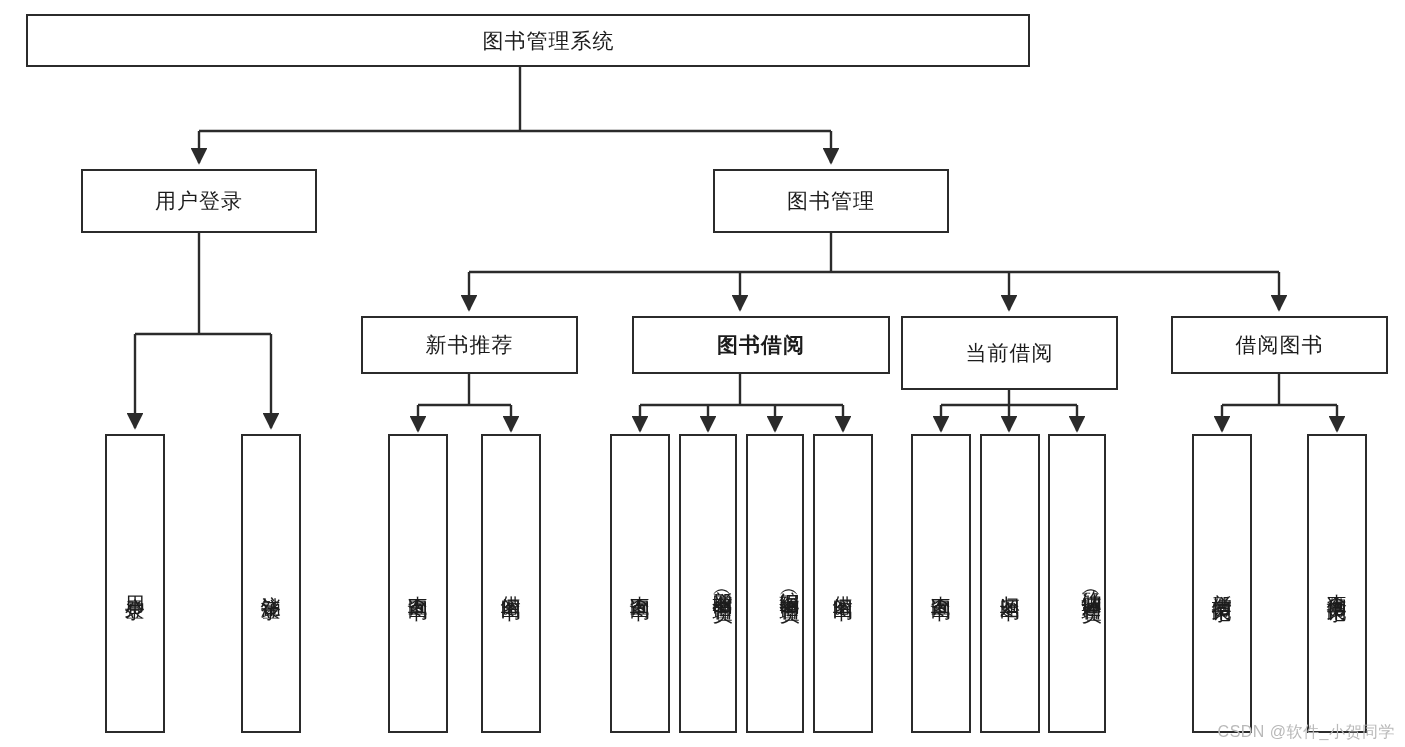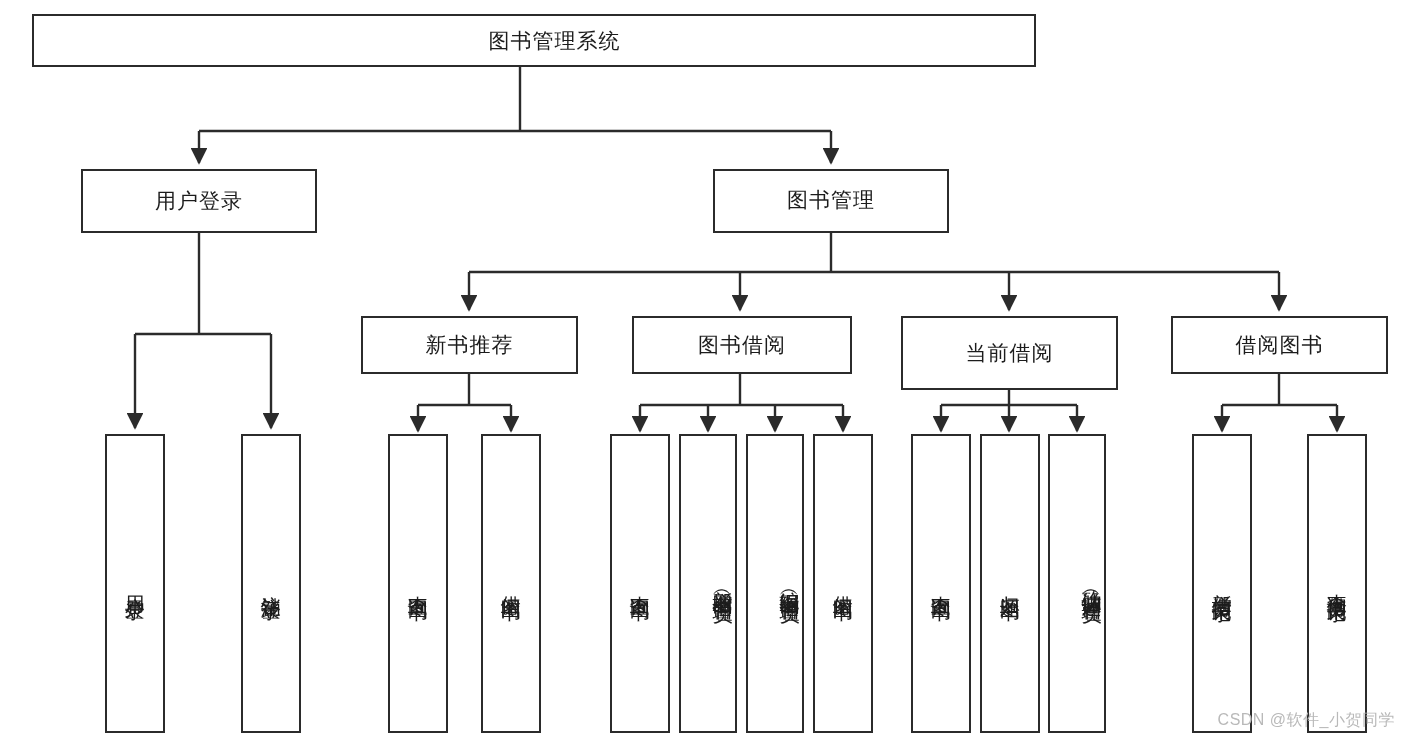--- a/index.html
+++ b/index.html
@@ -54,21 +54,21 @@
     align-items: flex-start;
     justify-content: center;
   }
   .node-label {
     display: block;
     white-space: nowrap;
   }
   .watermark {
     position: absolute;
     right: 10px;
-    bottom: 16px;
+    bottom: 4px;
     font-size: 16px;
     color: #b9b9b9;
     letter-spacing: 0.5px;
     z-index: 5;
     white-space: nowrap;
   }
 </style>
 </head>
 <body>
 
@@ -119,35 +119,35 @@
       <path d="M 1009 405 L 1009 431" marker-end="url(#arrow)"></path>
       <path d="M 1077 405 L 1077 431" marker-end="url(#arrow)"></path>
 
       <path d="M 1279 374 L 1279 405"></path>
       <path d="M 1222 405 L 1337 405"></path>
       <path d="M 1222 405 L 1222 431" marker-end="url(#arrow)"></path>
       <path d="M 1337 405 L 1337 431" marker-end="url(#arrow)"></path>
     </g>
   </svg>
 
-  <div class="node horiz" style="left:32px; top:14px; width:1004px; height:53px;padding-left:41px;">
+  <div class="node horiz" style="left:26px; top:14px; width:1004px; height:53px;padding-left:41px;">
     <span class="node-label">图书管理系统</span>
   </div>
 
   <div class="node horiz" style="left:81px; top:169px; width:236px; height:64px;">
     <span class="node-label">用户登录</span>
   </div>
-  <div class="node horiz" style="left:713px; top:169px; width:236px; height:64px;font-family:Liberation Serif, serif;">
+  <div class="node horiz" style="left:713px; top:169px; width:236px; height:64px;">
     <span class="node-label">图书管理</span>
   </div>
 
   <div class="node horiz" style="left:361px; top:316px; width:217px; height:58px;justify-content:center;">
     <span class="node-label">新书推荐</span>
   </div>
-  <div class="node horiz" style="left:632px; top:316px; width:220px; height:58px;">
+  <div class="node horiz" style="left:632px; top:316px; width:258px; height:58px;font-weight:bold;">
     <span class="node-label">图书借阅</span>
   </div>
   <div class="node horiz" style="left:901px; top:316px; width:217px; height:74px;">
     <span class="node-label">当前借阅</span>
   </div>
   <div class="node horiz" style="left:1171px; top:316px; width:217px; height:58px;">
     <span class="node-label">借阅图书</span>
   </div>
 
   <div class="node vert" style="left:105px; top:434px; width:60px; height:299px;">

